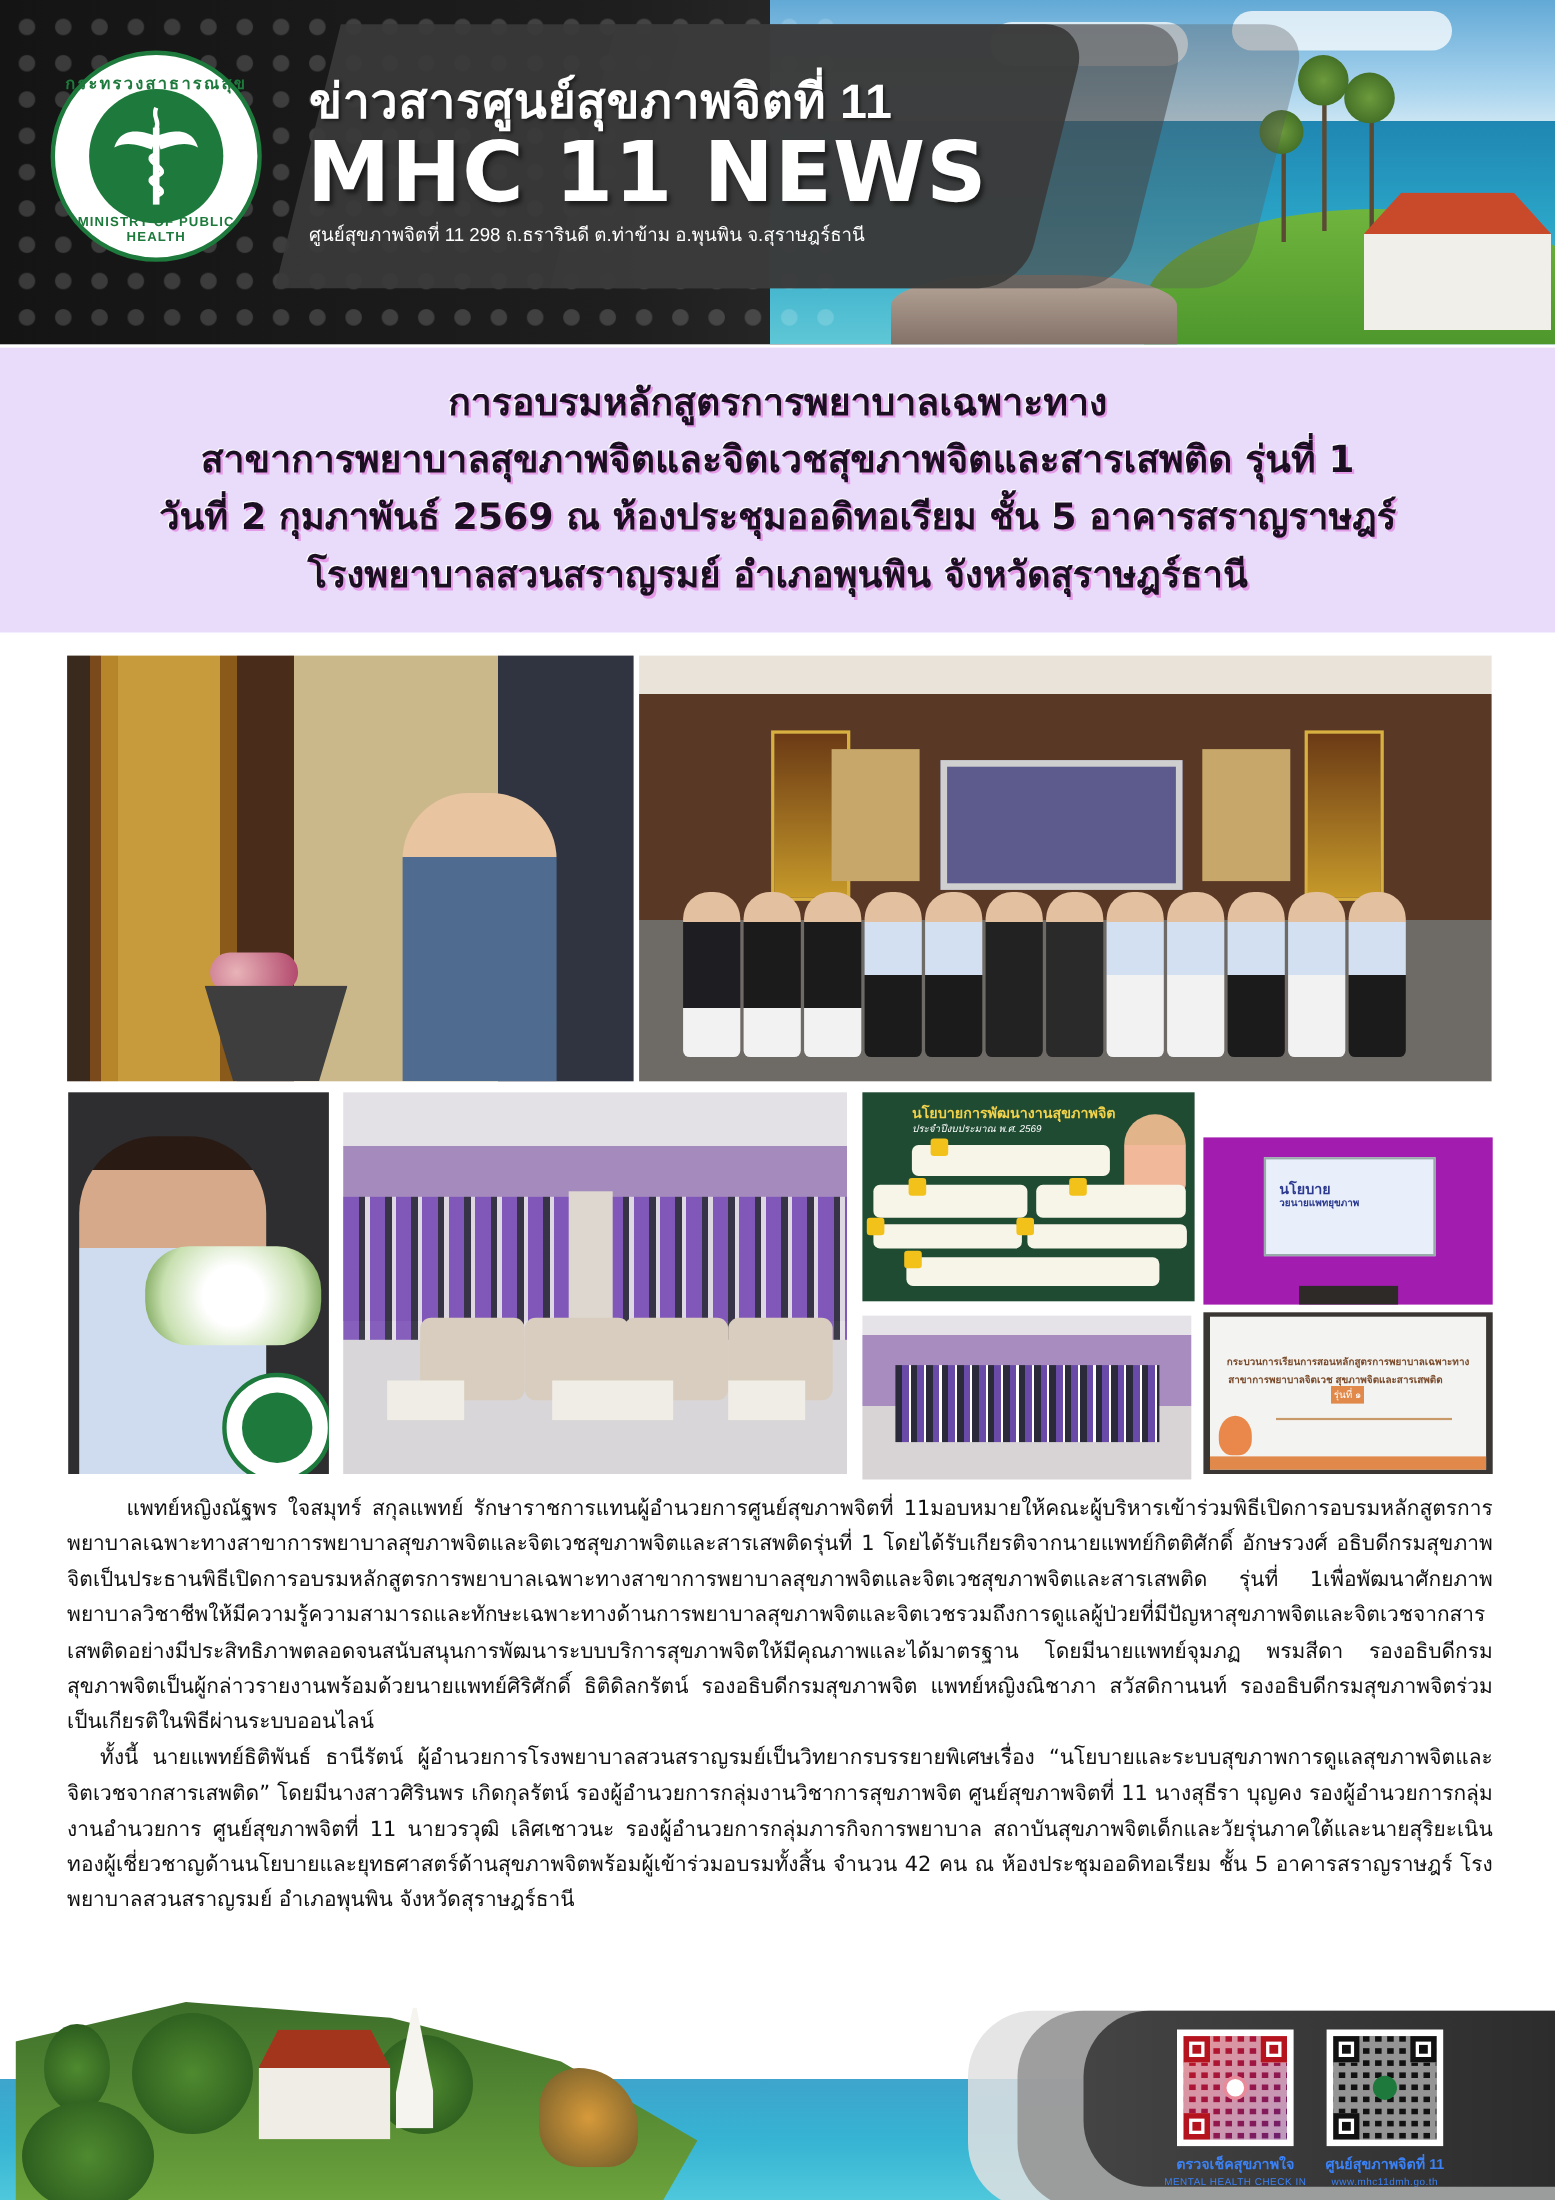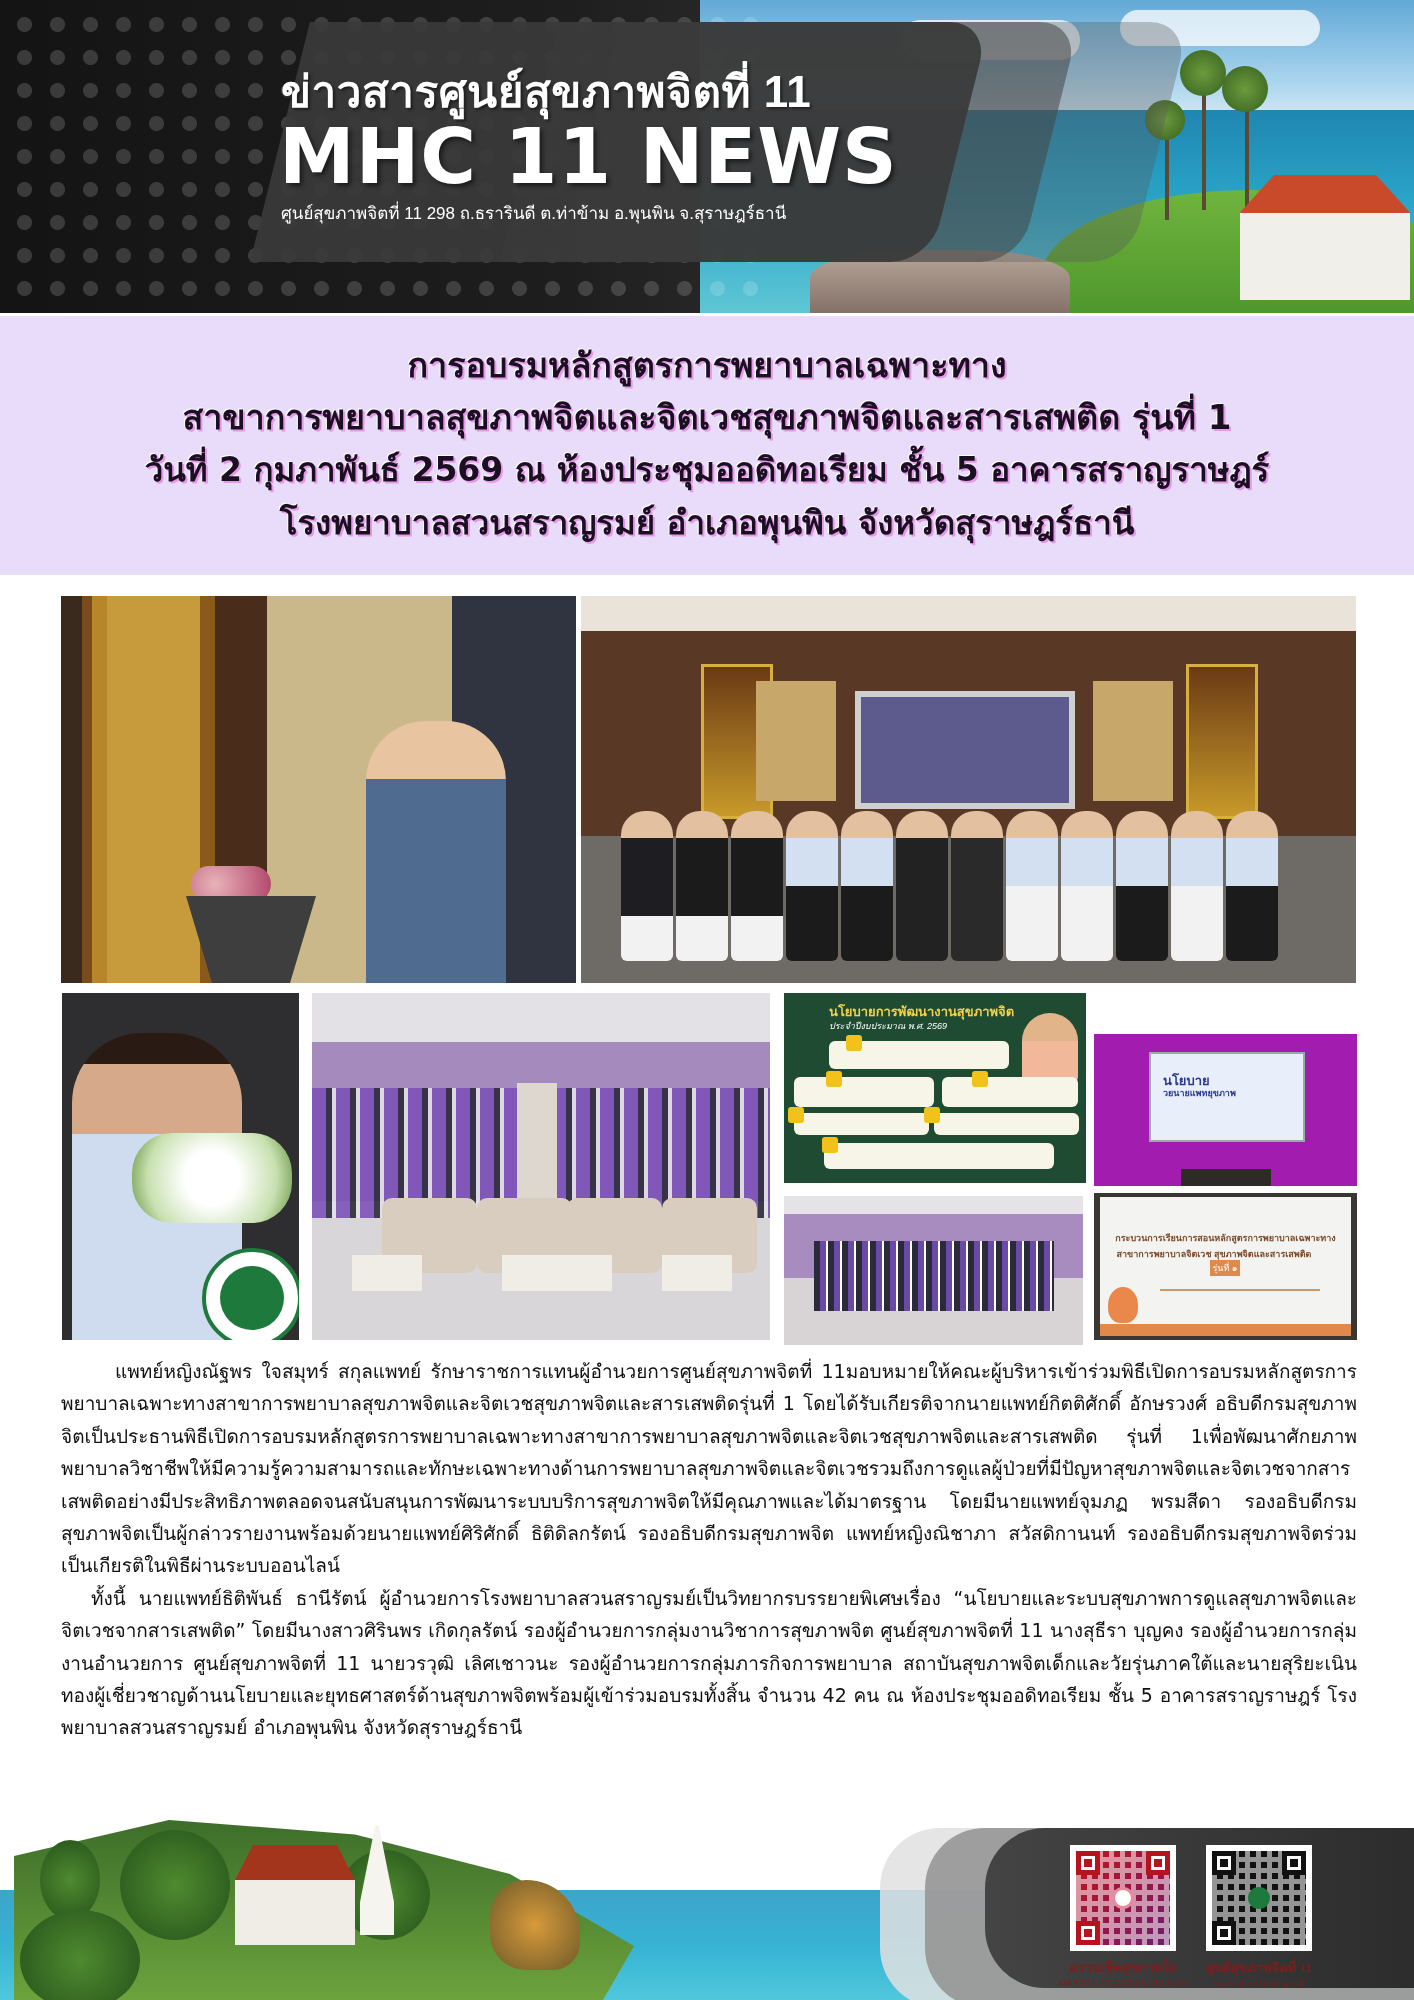--- a/index.html
+++ b/index.html
@@ -149,21 +149,21 @@
       linear-gradient(0deg, #fff 0 50%, transparent 50%);
     background-size: 11px 9px, 9px 11px; opacity: 0.55; mix-blend-mode: normal; }
   .qr .finder { position: absolute; width: 24px; height: 24px; border: 5px solid; background: #fff; }
   .qr .finder::after { content: ""; position: absolute; left: 3px; top: 3px; width: 8px; height: 8px; }
   .qr1 .finder { border-color: #b5141e; } .qr1 .finder::after { background: #b5141e; }
   .qr2 .finder { border-color: #111; } .qr2 .finder::after { background: #111; }
   .qr .f-tl { left: 0; top: 0; } .qr .f-tr { right: 0; top: 0; } .qr .f-bl { left: 0; bottom: 0; }
   .qr .center-logo { position: absolute; left: 36px; top: 36px; width: 22px; height: 22px; border-radius: 50%; background: #fff; border: 3px solid; }
   .qr1 .center-logo { border-color: #e98a9a; }
   .qr2 .center-logo { border-color: #1e7a3c; background: #1e7a3c; }
-  .qr-label { position: absolute; top: 157px; width: 140px; text-align: center; color: #7f1d1d; font-family: Liberation Serif, serif; }
+  .qr-label { position: absolute; top: 157px; width: 140px; text-align: center; color: #3b82f6; }
   .qr-label .th { font-size: 13px; font-weight: bold; display: block; }
   .qr-label .en { font-size: 9px; display: block; letter-spacing: 0.5px; }
   .ql1 { left: 1053px; }
   .ql2 { left: 1189px; }
 </style>
 </head>
 <body>
 
 <header class="header">
   <div class="sky"></div>
@@ -177,20 +177,33 @@
   <div class="palm" style="left:1222px;top:66px;"></div>
   <div class="palm-trunk" style="left:1165px;top:130px;height:90px;"></div>
   <div class="palm" style="left:1145px;top:100px;width:40px;height:40px;"></div>
   <div class="temple"></div>
   <div class="rocks"></div>
   <div class="dots"></div>
   <div class="panel-back2"></div>
   <div class="panel-back1"></div>
   <div class="panel"></div>
 
+  <div class="logo">
+    <span class="ring-text-top">กระทรวงสาธารณสุข</span>
+    <div class="inner">
+      <svg width="80" height="96" viewBox="0 0 80 96">
+        <path d="M40 4 C36 14 44 14 40 24" stroke="#fff" stroke-width="4" fill="none"></path>
+        <rect x="37" y="22" width="6" height="70" fill="#fff"></rect>
+        <path d="M40 30 C10 18 4 34 2 40 C14 34 24 38 36 42 Z" fill="#fff"></path>
+        <path d="M40 30 C70 18 76 34 78 40 C66 34 56 38 44 42 Z" fill="#fff"></path>
+        <path d="M40 46 C22 52 58 60 40 66 C22 72 58 78 40 84" stroke="#fff" stroke-width="4" fill="none"></path>
+      </svg>
+    </div>
+    <span class="ring-text-bottom">MINISTRY OF PUBLIC HEALTH</span>
+  </div>
 
   <div class="title-th">ข่าวสารศูนย์สุขภาพจิตที่ 11</div>
   <div class="title-en">MHC 11 NEWS</div>
   <div class="address">ศูนย์สุขภาพจิตที่ 11 298 ถ.ธรารินดี ต.ท่าข้าม อ.พุนพิน จ.สุราษฎร์ธานี</div>
 </header>
 
 <section class="band">
   <div class="line l1">การอบรมหลักสูตรการพยาบาลเฉพาะทาง</div>
   <div class="line l2">สาขาการพยาบาลสุขภาพจิตและจิตเวชสุขภาพจิตและสารเสพติด รุ่นที่ 1</div>
   <div class="line l3">วันที่ 2 กุมภาพันธ์ 2569  ณ ห้องประชุมออดิทอเรียม ชั้น 5 อาคารสราญราษฎร์</div>

